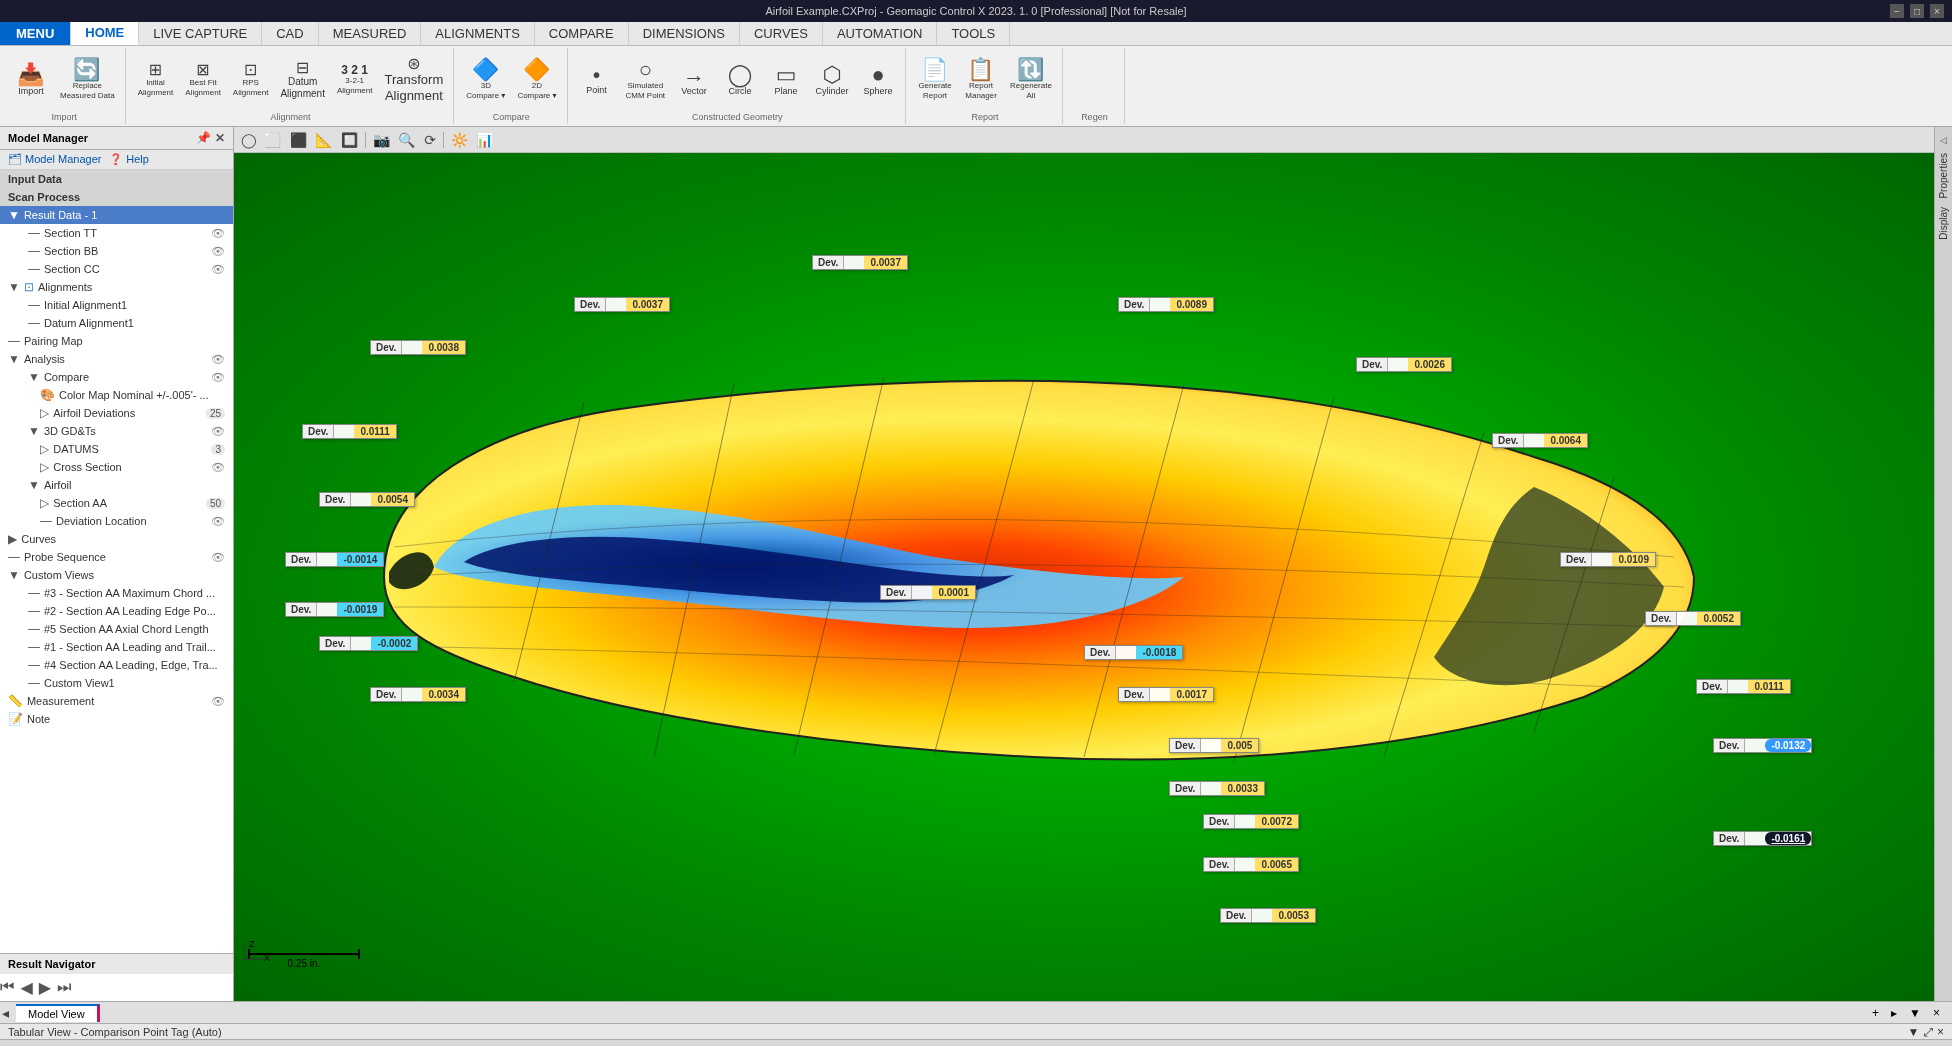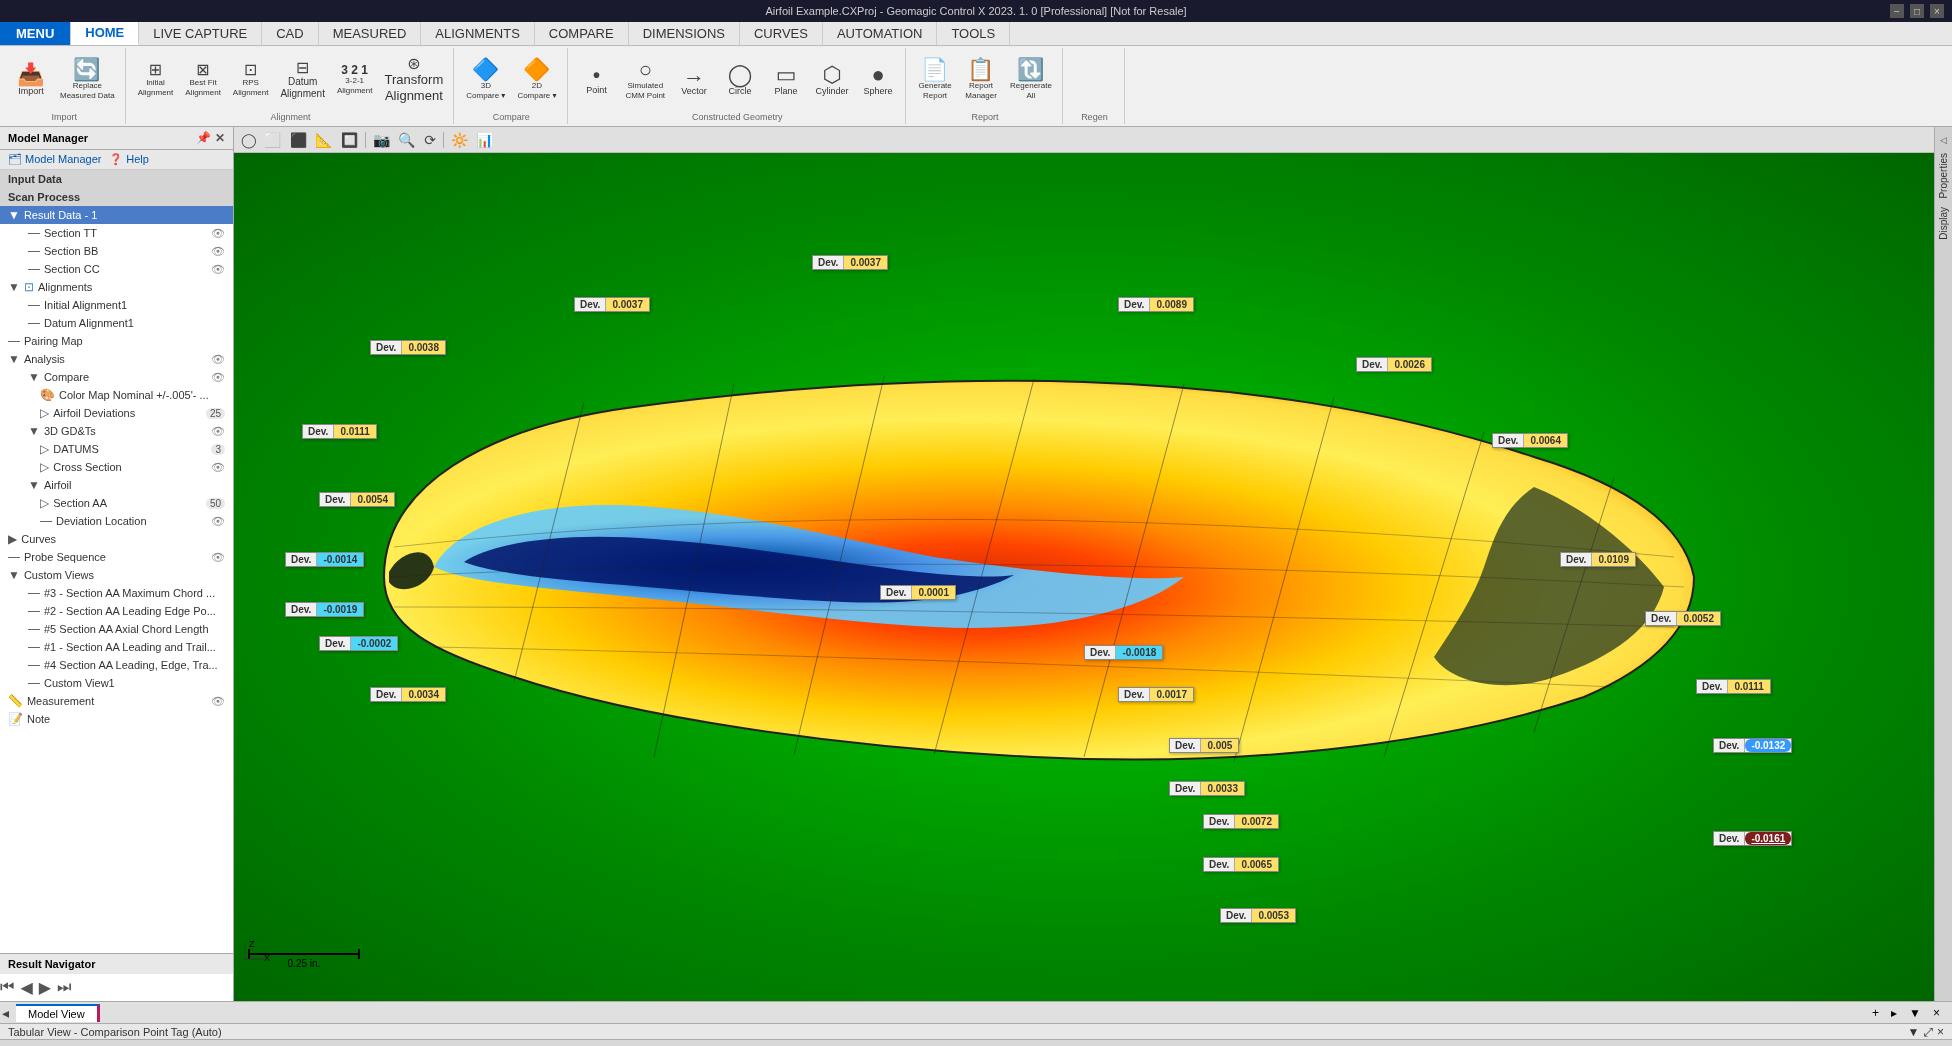--- a/index.html
+++ b/index.html
@@ -207,20 +207,21 @@
     
     .dev-label {
       position: absolute;
       display: flex;
       align-items: center;
       background: rgba(255,255,255,0.95);
       border: 1px solid #888;
       font-size: 10px;
       white-space: nowrap;
       box-shadow: 1px 1px 3px rgba(0,0,0,0.3);
+      gap: 20px;
     }
     .dev-label .dev-prefix {
       padding: 1px 5px;
       background: #f0f0f0;
       color: #333;
       font-weight: bold;
       border-right: 1px solid #aaa;
     }
     .dev-label .dev-value {
       padding: 1px 6px;
@@ -813,21 +814,21 @@
       <div class="dev-label" style="top:78%;left:57%;">
         <span class="dev-prefix">Dev.</span>
         <span class="dev-value dev-positive">0.0072</span>
       </div>
       <div class="dev-label" style="top:83%;left:57%;">
         <span class="dev-prefix">Dev.</span>
         <span class="dev-value dev-positive">0.0065</span>
       </div>
       <div class="dev-label" style="top:80%;left:87%;">
         <span class="dev-prefix">Dev.</span>
-        <span class="dev-value dev-negative-dark" style="background:#7f1d1d;color:#fff;text-decoration:underline;">-0.0161</span>
+        <span class="dev-value dev-negative-dark" style="background:#0f172a;color:#fff;text-decoration:underline;">-0.0161</span>
       </div>
       <div class="dev-label" style="top:89%;left:58%;">
         <span class="dev-prefix">Dev.</span>
         <span class="dev-value dev-positive">0.0053</span>
       </div>
 
       <div class="scale-bar" style="position:absolute;bottom:30px;left:10px;">
         <svg width="120" height="30">
           <line x1="5" y1="15" x2="115" y2="15" stroke="#000" stroke-width="2"></line>
           <line x1="5" y1="10" x2="5" y2="20" stroke="#000" stroke-width="2"></line>

